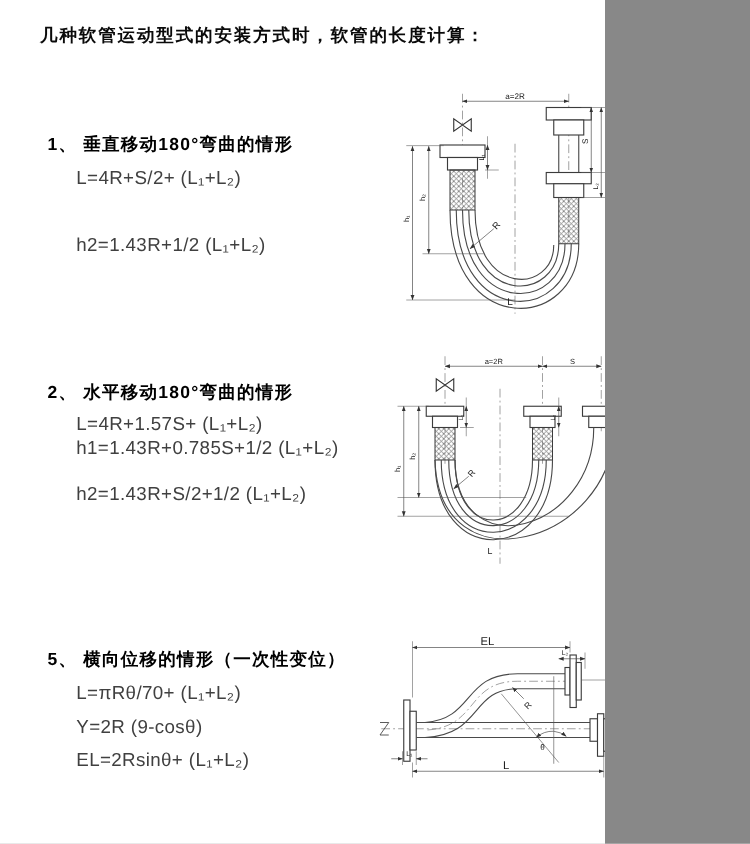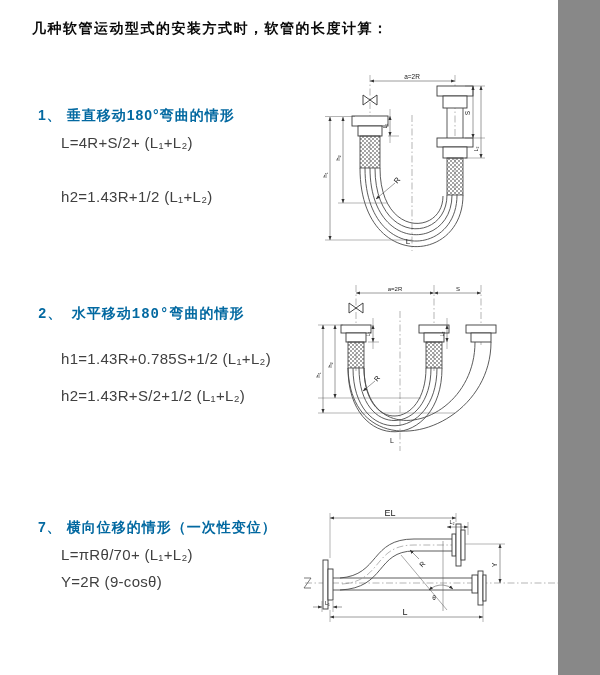--- a/index.html
+++ b/index.html
@@ -1,34 +1,34 @@
 <!DOCTYPE html>
 <html><head>
 <meta charset="utf-8">
 <style>
   * { margin:0; padding:0; box-sizing:border-box; }
   body { background:#888; font-family:"Liberation Sans", sans-serif; }
   .page {
-    position:relative; width:558px; height:675px; background:#ffffff;
+    position:relative; width:484px; height:675px; background:#ffffff;
     overflow:hidden; color:#111;
   }
   .title {
     position:absolute; left:32px; top:20px;
     font-size:14px; font-weight:700; letter-spacing:1.5px; color:#0a0a0a;
   }
   .sec-heading {
     position:absolute; left:38px;
-    font-size:14px; font-weight:700; letter-spacing:1px; color:#0369a1;
+    font-size:14px; font-weight:700; letter-spacing:1px; color:#000000;
   }
   .formula {
     position:absolute; left:61px;
     font-size:15px; font-weight:400; color:#404040; letter-spacing:.3px;
   }
   #h1-1 { top:107px; } #f1-1 { top:134px; } #f1-2 { top:161px; } #f1-3 { top:188px; }
-  #h2-1 { top:305px;font-family:Liberation Mono, monospace; } #f2-1 { top:331px; } #f2-2 { top:350px; } #f2-3 { top:387px; }
+  #h2-1 { top:305px; } #f2-1 { top:331px; } #f2-2 { top:350px; } #f2-3 { top:387px; }
   #h3-1 { top:519px; } #f3-1 { top:546px; } #f3-2 { top:573px; } #f3-3 { top:600px; }
   svg { position:absolute; }
   #svg-d1 { left:315px; top:73px;  width:270px; height:187px; }
   #svg-d2 { left:315px; top:283px; width:270px; height:182px; }
   #svg-d3 { left:300px; top:508px; width:295px; height:147px; }
   svg text { font-family:"Liberation Sans", sans-serif; fill:#1a1a1a; }
   .part   { stroke:#3b3b3b; stroke-width:.9; fill:#fff; }
   .hose   { stroke:#4a4a4a; stroke-width:.9; fill:none; }
   .braid  { stroke:#3b3b3b; stroke-width:.8; }
   .dim    { stroke:#4c4c4c; stroke-width:.55; fill:none; }
@@ -41,26 +41,28 @@
 
 <div class="page">
 
   <div class="title">几种软管运动型式的安装方式时，软管的长度计算：</div>
 
   <div class="sec-heading" id="h1-1">1、 垂直移动180°弯曲的情形</div>
   <div class="formula" id="f1-1">L=4R+S/2+ (L₁+L₂)</div>
   <div class="formula" id="f1-3">h2=1.43R+1/2 (L₁+L₂)</div>
 
   <div class="sec-heading" id="h2-1">2、 水平移动180°弯曲的情形</div>
+  <div class="formula" id="f2-1">L=4R+1.57S+ (L₁+L₂)</div>
   <div class="formula" id="f2-2">h1=1.43R+0.785S+1/2 (L₁+L₂)</div>
   <div class="formula" id="f2-3">h2=1.43R+S/2+1/2 (L₁+L₂)</div>
 
-  <div class="sec-heading" id="h3-1">7、 横向位移的情形（一次性变位）</div>
+  <div class="sec-heading" id="h3-1">5、 横向位移的情形（一次性变位）</div>
   <div class="formula" id="f3-1">L=πRθ/70+ (L₁+L₂)</div>
   <div class="formula" id="f3-2">Y=2R (9-cosθ)</div>
+  <div class="formula" id="f3-3">EL=2Rsinθ+ (L₁+L₂)</div>
 
   <svg id="svg-d1" viewBox="0 0 270 187">
     <defs>
       <marker id="ar1" viewBox="0 0 10 10" refX="9" refY="5" markerWidth="8" markerHeight="8" orient="auto-start-reverse">
         <path d="M0,1.5 L9.5,5 L0,8.5 Z" fill="#333"></path>
       </marker>
       <pattern id="hp1" width="4" height="4" patternUnits="userSpaceOnUse">
         <path d="M0,0 L4,4 M4,0 L0,4" stroke="#666" stroke-width="0.6"></path>
       </pattern>
     </defs>

